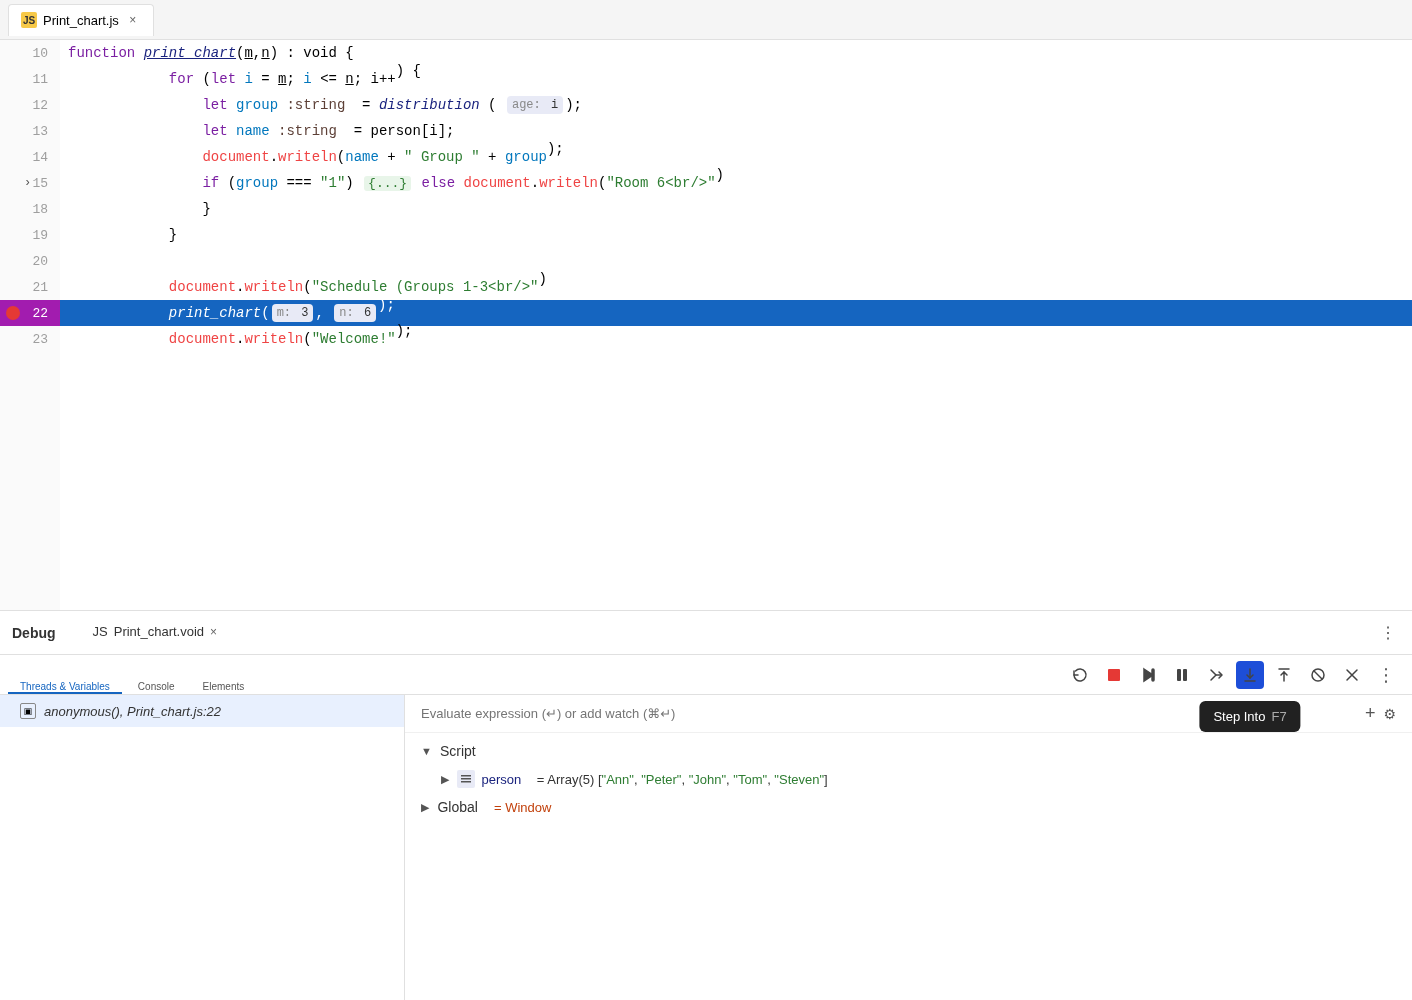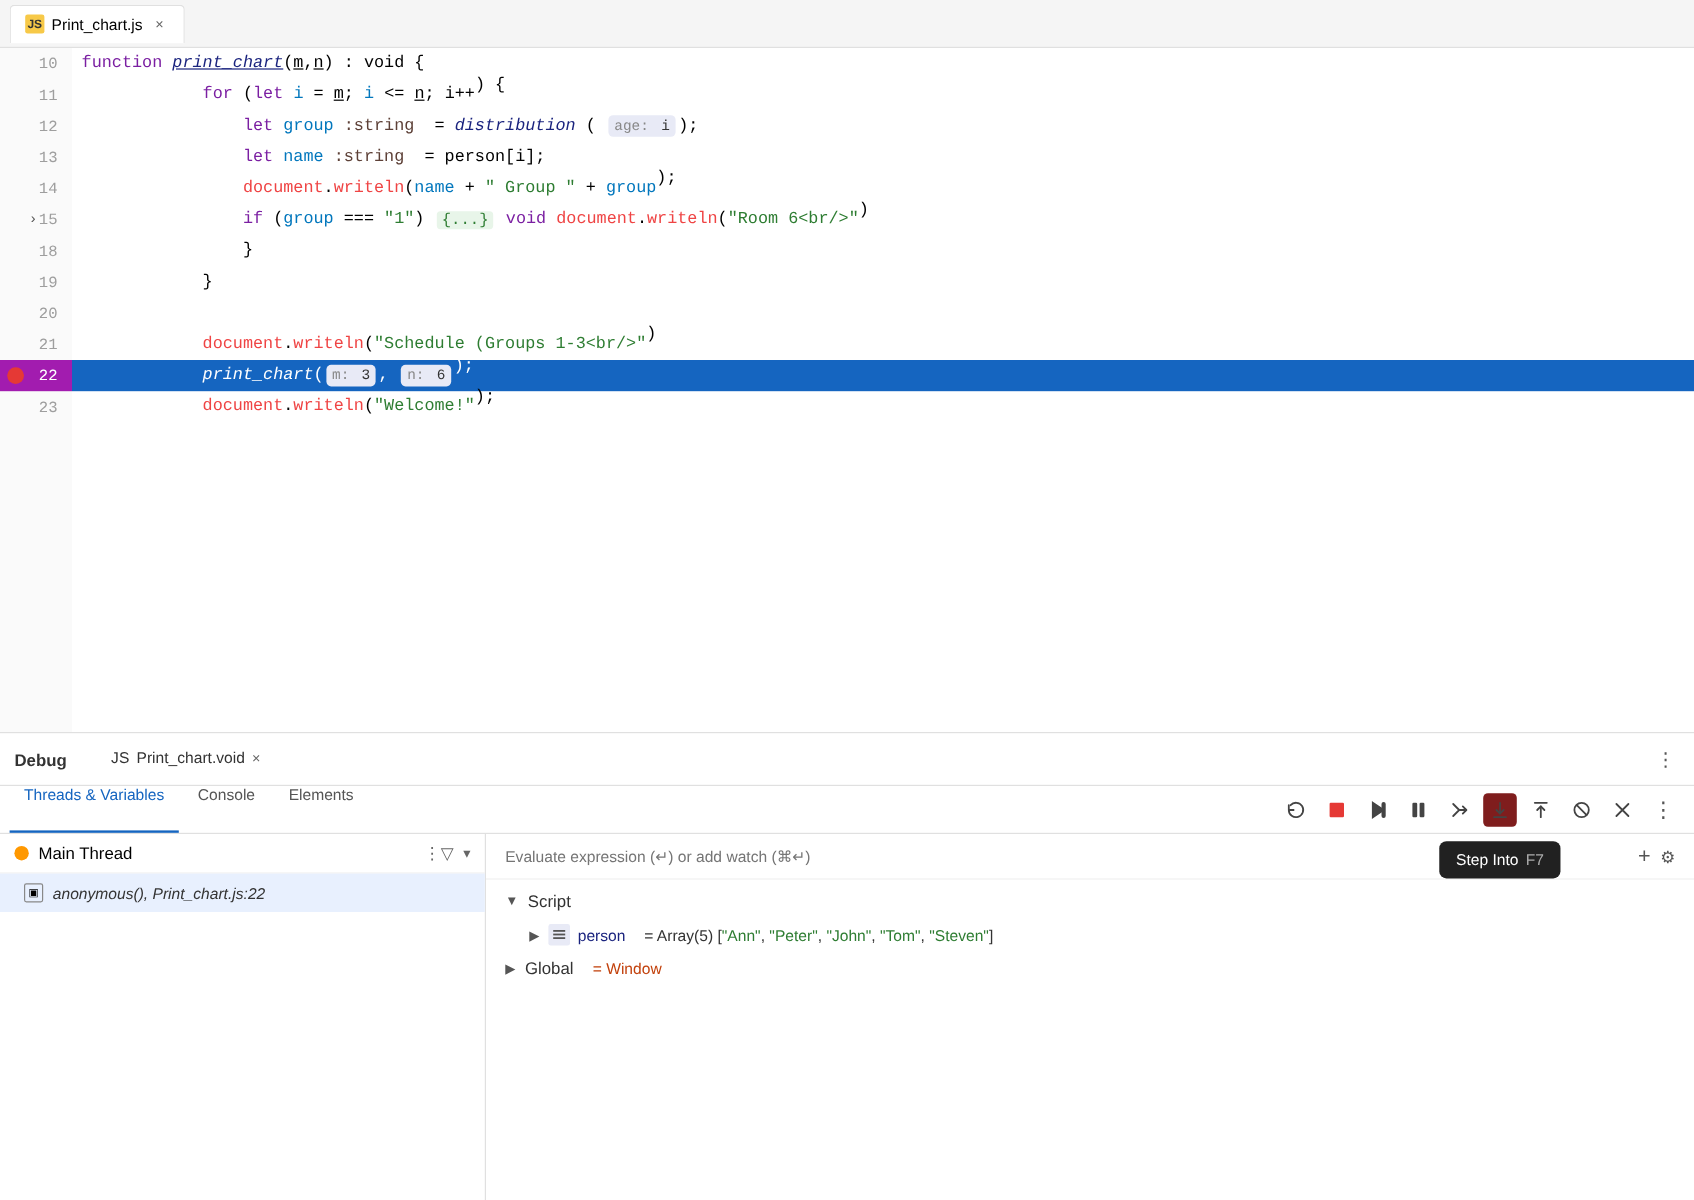--- a/index.html
+++ b/index.html
@@ -232,23 +232,23 @@
       display: flex;
       align-items: stretch;
       height: 40px;
       border-bottom: 1px solid #e0e0e0;
       padding: 0 8px;
       gap: 4px;
     }
 
     .debug-tab {
       display: flex;
-      align-items: flex-start;
+      align-items: flex-end;
       padding: 0 12px;
-      font-size: 13px;
+      font-size: 10px;
       color: #555;
       cursor: pointer;
       border-bottom: 2px solid transparent;
       white-space: nowrap;
     }
 
     .debug-tab.active {
       color: #1565c0;
       border-bottom: 2px solid #1565c0;
       font-weight: 500;
@@ -269,21 +269,21 @@
       align-items: center;
       justify-content: center;
       border-radius: 4px;
       cursor: pointer;
       font-size: 16px;
       color: #444;
       position: relative;
     }
 
     .toolbar-btn.active-btn {
-      background: #7f1d1d;
+      background: #1d4ed8;
     }
 
     .toolbar-btn svg {
       width: 18px;
       height: 18px;
     }
 
     
     .tooltip {
       position: absolute;
@@ -562,21 +562,21 @@
 
       <div class="code-line">
         &nbsp;&nbsp;&nbsp;&nbsp;&nbsp;&nbsp;&nbsp;&nbsp;<span class="kw">let</span>&nbsp;<span class="var-name">name</span>&nbsp;<span class="type">:string</span>&nbsp;&nbsp;=&nbsp;<span>person[i];</span>
       </div>
 
       <div class="code-line">
         &nbsp;&nbsp;&nbsp;&nbsp;&nbsp;&nbsp;&nbsp;&nbsp;<span class="method">document</span><span>.</span><span class="method">writeln</span>(<span class="var-name">name</span>&nbsp;+&nbsp;<span class="str">" Group "</span>&nbsp;+&nbsp;<span class="var-name">group</span>);
       </div>
 
       <div class="code-line">
-        &nbsp;&nbsp;&nbsp;&nbsp;&nbsp;&nbsp;&nbsp;&nbsp;<span class="kw">if</span>&nbsp;(<span class="var-name">group</span>&nbsp;===&nbsp;<span class="str">"1"</span>)&nbsp;<span class="collapsed-block">{...}</span>&nbsp;<span class="kw">void</span>&nbsp;<span class="method">document</span><span>.</span><span class="method">writeln</span>(<span class="str">"Room 6&lt;br/&gt;"</span>)
+        &nbsp;&nbsp;&nbsp;&nbsp;&nbsp;&nbsp;&nbsp;&nbsp;<span class="kw">if</span>&nbsp;(<span class="var-name">group</span>&nbsp;===&nbsp;<span class="str">"1"</span>)&nbsp;<span class="collapsed-block">{...}</span>&nbsp;<span class="kw">else</span>&nbsp;<span class="method">document</span><span>.</span><span class="method">writeln</span>(<span class="str">"Room 6&lt;br/&gt;"</span>)
       </div>
 
       <div class="code-line">
         &nbsp;&nbsp;&nbsp;&nbsp;&nbsp;&nbsp;&nbsp;&nbsp;}
       </div>
 
       <div class="code-line">
         &nbsp;&nbsp;&nbsp;&nbsp;}
       </div>
 
@@ -696,26 +696,20 @@
       <div class="toolbar-btn" title="More">
         <span style="font-size:18px;color:#555">⋮</span>
       </div>
     </div>
   </div>
 
   <div class="debug-body">
 
     <div class="debug-left">
 
-      <div class="thread-row">
-        <div class="thread-indicator"></div>
-        <span class="thread-name">Main Thread</span>
-        <span class="filter-icon">⋮▽</span>
-        <span class="dropdown-arrow">▾</span>
-      </div>
 
       <div class="stack-frame">
         <div class="frame-icon">▣</div>
         <span class="frame-label">anonymous(), Print_chart.js:22</span>
       </div>
 
     </div>
 
     <div class="debug-right">
 

